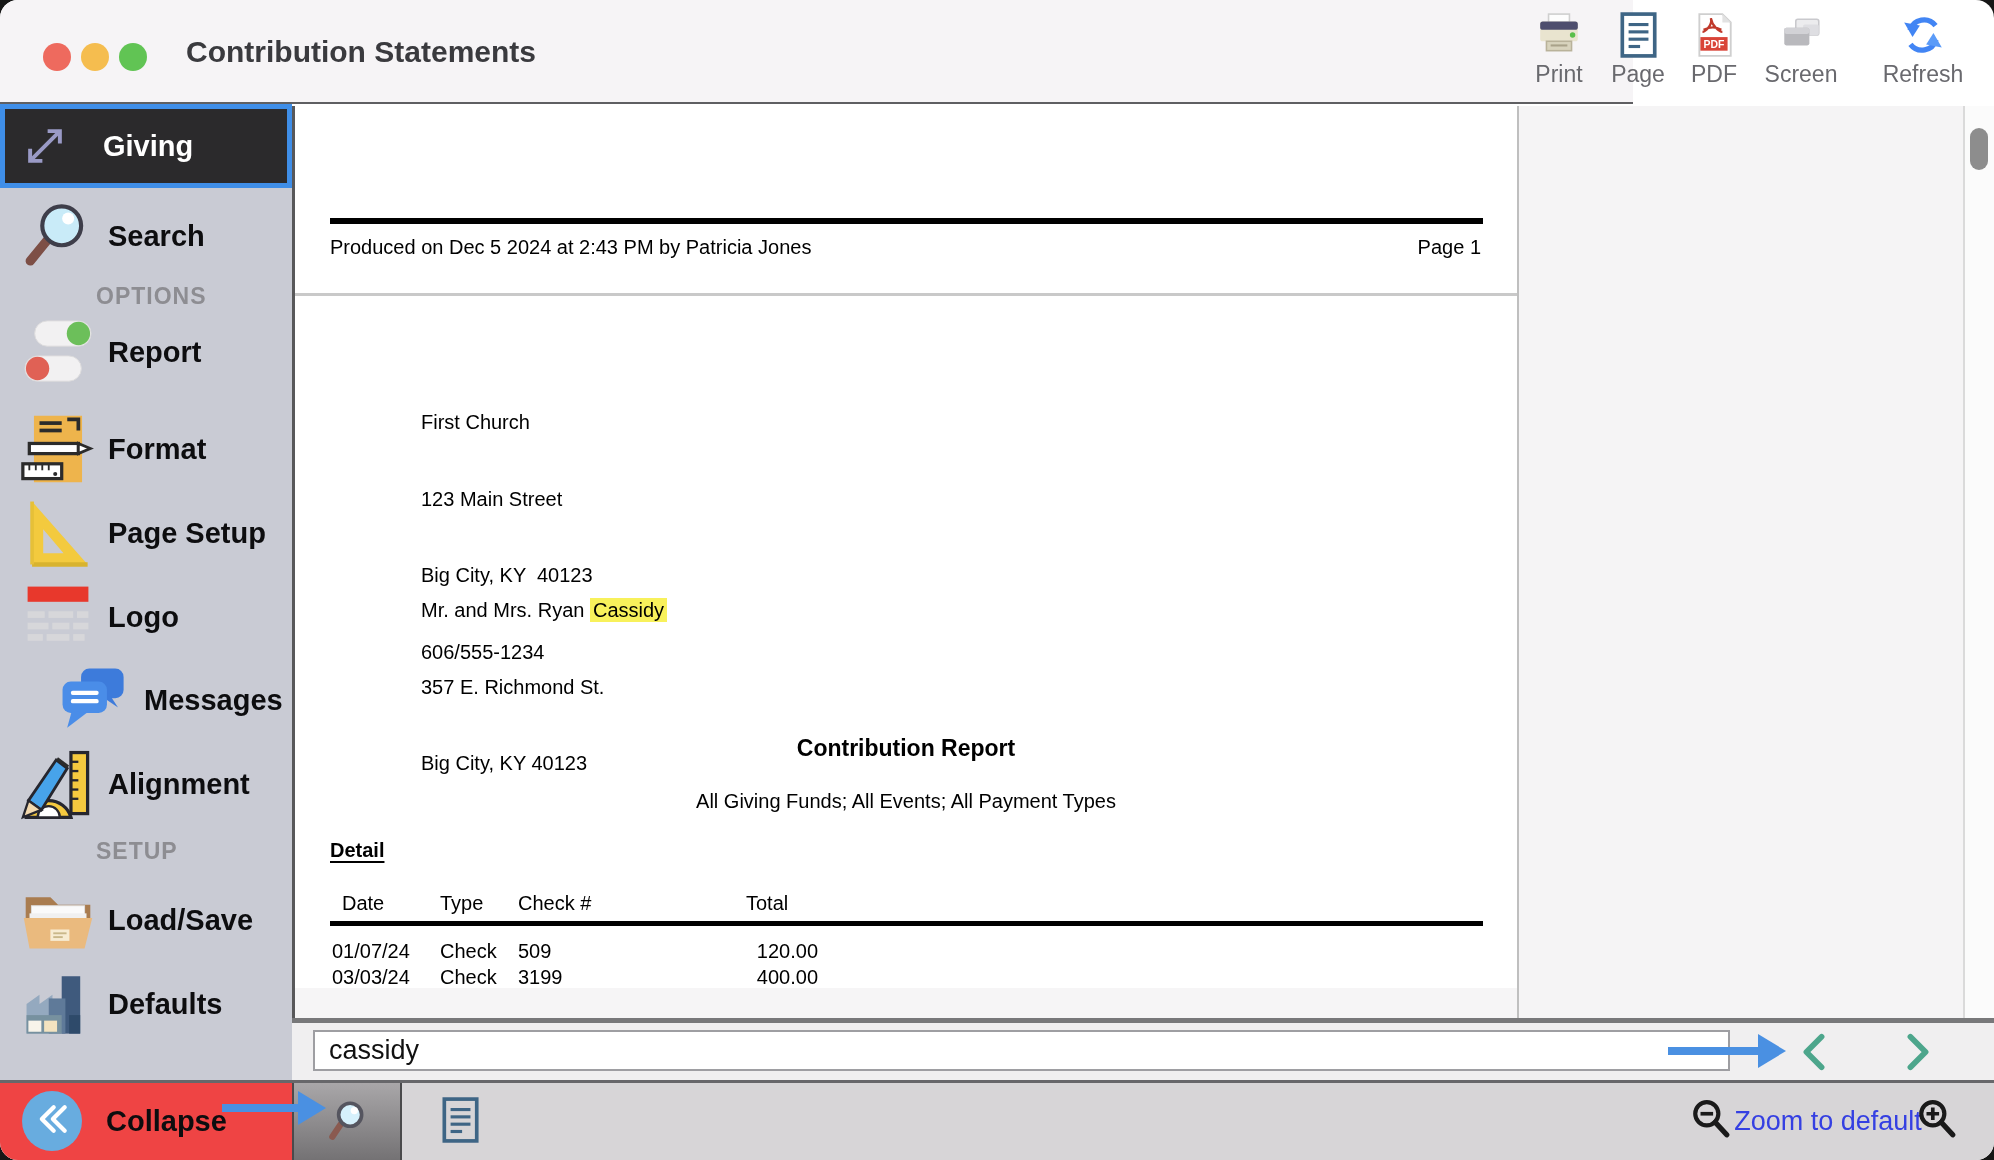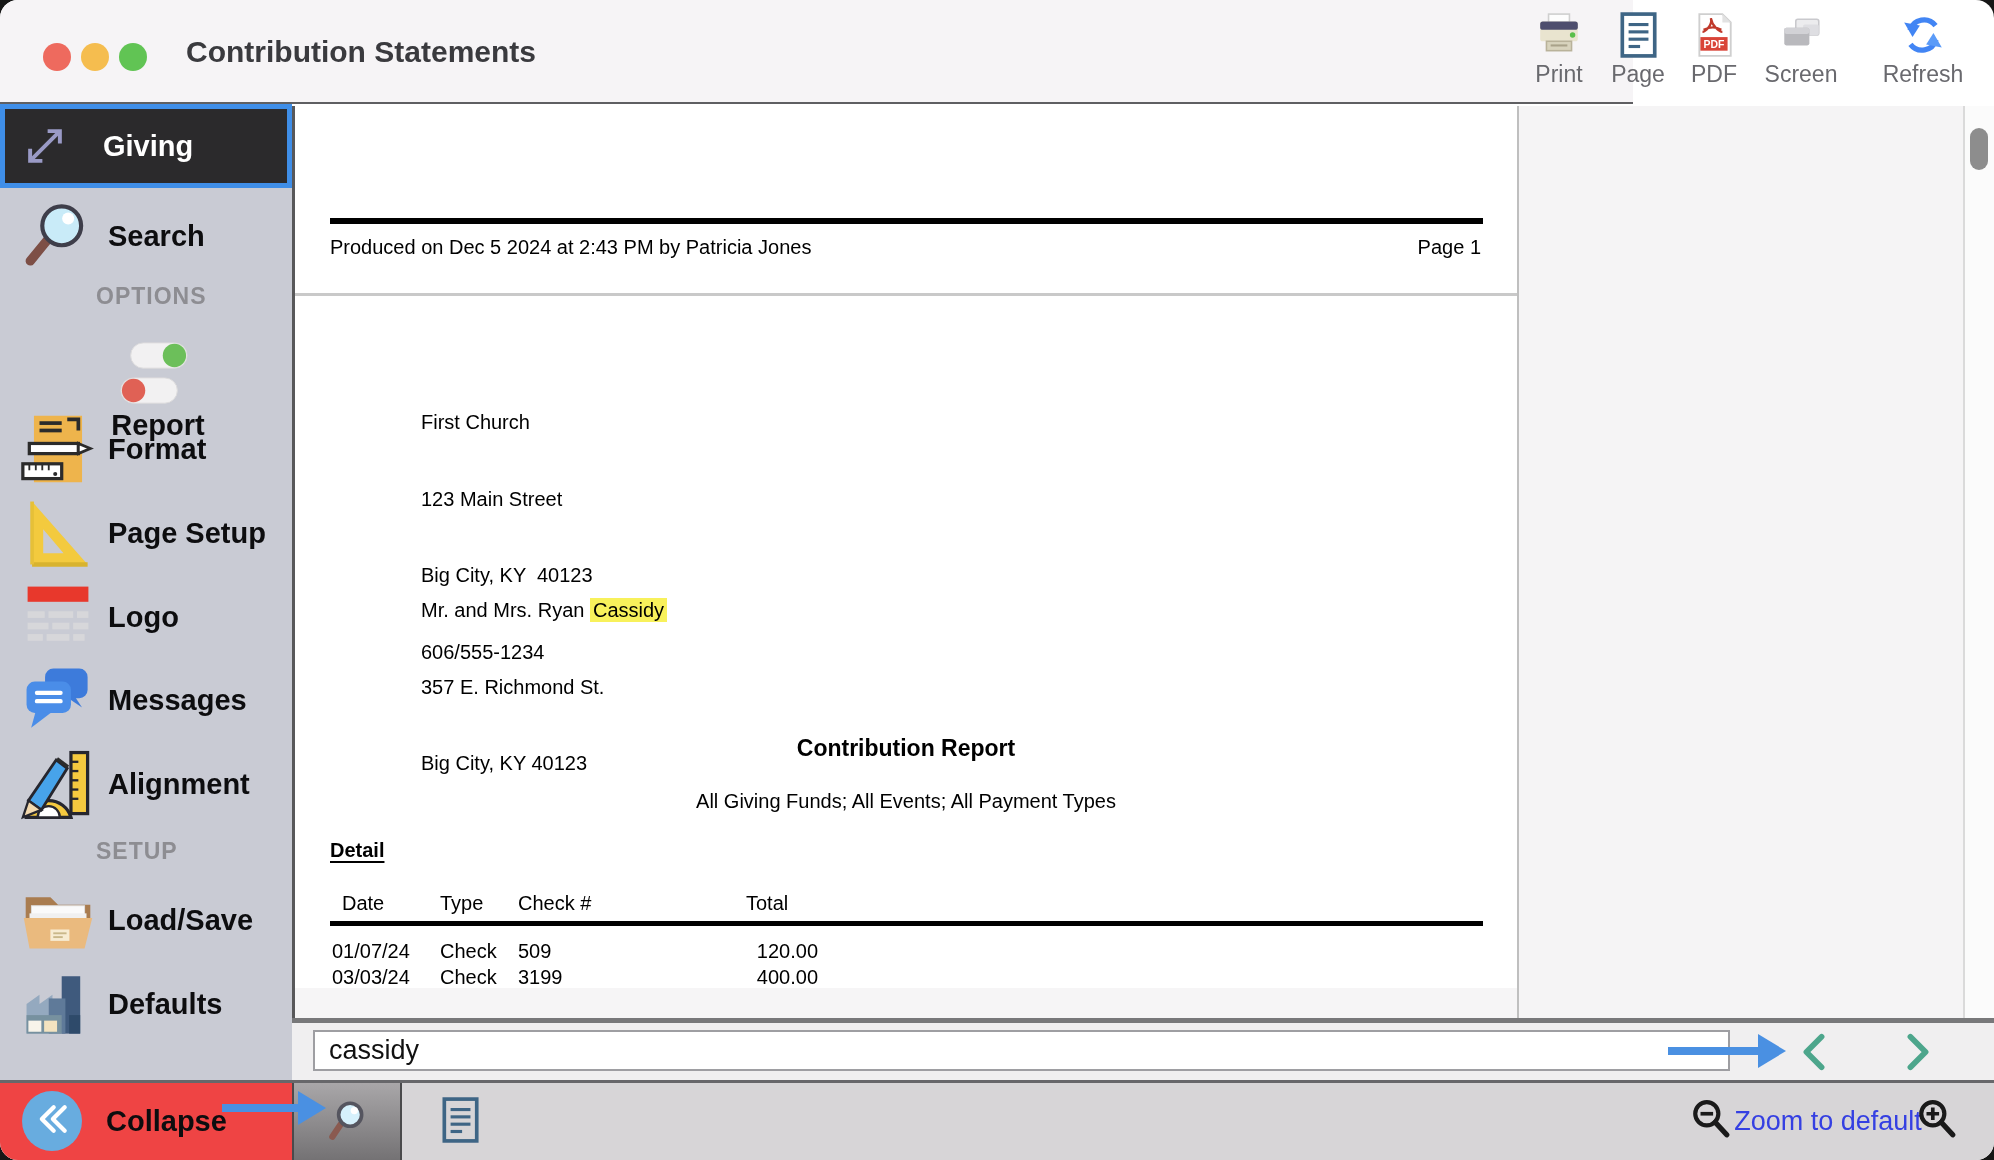--- a/index.html
+++ b/index.html
@@ -180,21 +180,21 @@
           <line x1="28" y1="45" x2="10" y2="67" stroke="#7d4f46" stroke-width="10" stroke-linecap="round"></line>
           <circle cx="44" cy="29" r="21" fill="#c9ebf8" stroke="#3e3e4a" stroke-width="4.5"></circle>
           <circle cx="51" cy="21" r="6.5" fill="#ffffff"></circle>
         </svg>
       </span>
       <span class="side-label">Search</span>
     </div>
 
     <div class="side-header" style="top:179px;">OPTIONS</div>
 
-    <div class="side-item" style="top:235px;flex-direction:column;">
+    <div class="side-item" style="top:206px;">
       <span class="icon-wrap">
         <svg width="78" height="70" viewBox="0 0 80 72">
           <rect x="16" y="4" width="58" height="26" rx="13" fill="#f2f1f2" stroke="#dcdbdc" stroke-width="1"></rect>
           <circle cx="61" cy="17" r="12" fill="#6cbf5a"></circle>
           <rect x="6" y="40" width="58" height="26" rx="13" fill="#f2f1f2" stroke="#dcdbdc" stroke-width="1"></rect>
           <circle cx="19" cy="53" r="12" fill="#e06155"></circle>
         </svg>
       </span>
       <span class="side-label">Report</span>
     </div>
@@ -241,21 +241,21 @@
             <rect x="34" y="38" width="18" height="7" fill="#d7d7da"></rect>
             <rect x="56" y="38" width="16" height="7" fill="#d7d7da"></rect>
           <rect x="8" y="50" width="16" height="7" fill="#d7d7da"></rect>
             <rect x="28" y="50" width="24" height="7" fill="#d7d7da"></rect>
             <rect x="56" y="50" width="12" height="7" fill="#d7d7da"></rect>
         </svg>
       </span>
       <span class="side-label">Logo</span>
     </div>
 
-    <div class="side-item" style="top:554px;">
+    <div class="side-item" style="top:554px;margin-left:36px;">
       <span class="icon-wrap">
         <svg width="74" height="72" viewBox="0 0 80 76">
           <rect x="26" y="4" width="46" height="32" rx="9" fill="#3d7bdb"></rect>
           <polygon points="58,34 66,46 48,34" fill="#3d7bdb"></polygon>
           <rect x="6" y="18" width="48" height="34" rx="9" fill="#4a8de8"></rect>
           <polygon points="16,50 11,68 32,52" fill="#4a8de8"></polygon>
           <rect x="15" y="28" width="30" height="4.5" rx="2" fill="#fff"></rect>
           <rect x="15" y="37" width="30" height="4.5" rx="2" fill="#fff"></rect>
         </svg>
       </span>

